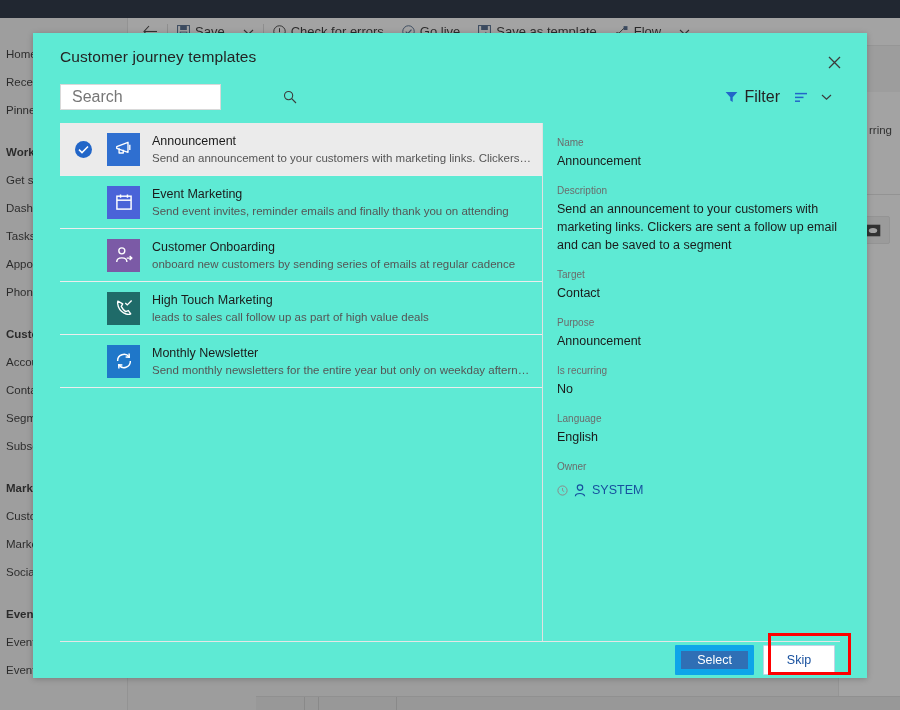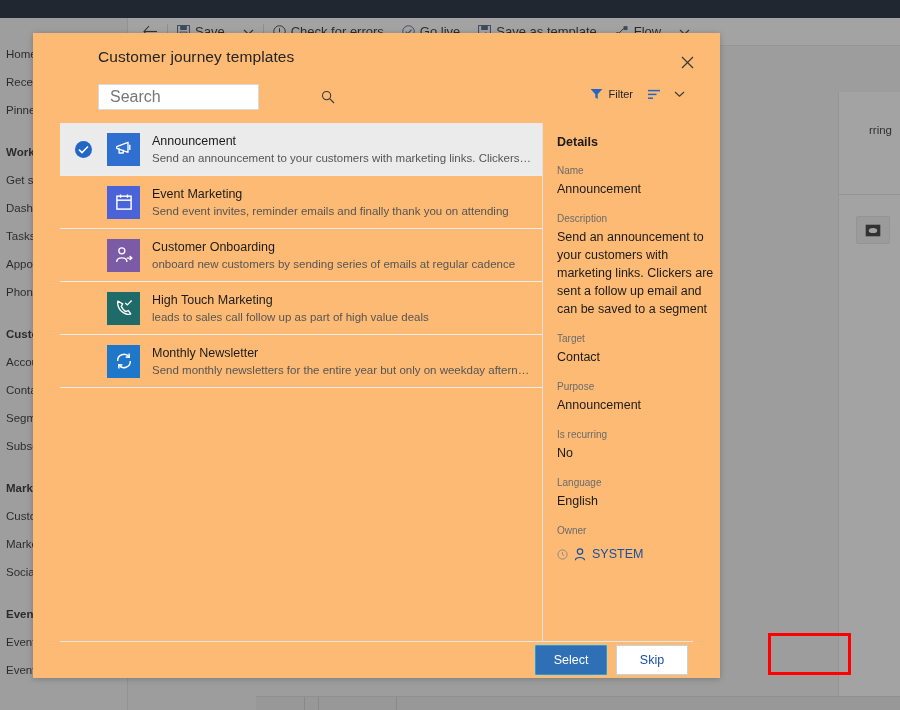--- a/index.html
+++ b/index.html
@@ -73,24 +73,23 @@
   .bt-seg { position:absolute; top:0; width:1px; height:14px; background:#cfcfcf; }
 
   
   #dim {
     position:absolute; inset:0; background:rgba(60,60,60,0.47);
     z-index:5;
   }
 
   
   #modal {
-    position:absolute; left:33px; top:33px; width:687px; height:645px;
-    background:#fdba74; z-index:10;
+    position:absolute; left:33px; top:33px; width:834px; height:645px;
+    background:#5eead4; z-index:10;
     box-shadow:0 1px 6px rgba(0,0,0,0.22);
-    padding-left:38px;
   }
 
   #modal-header {
     position:relative; height:48px;
   }
   #modal-title {
     position:absolute; left:27px; top:15px;
     font-size:15.5px; color:#242424; letter-spacing:.1px;
   }
   #close-btn {
@@ -120,21 +119,21 @@
     background:none; border:none; padding:0; cursor:pointer; color:#3b3b3b;
   }
   #filter-group {
     position:absolute; right:30px; top:4px;
     display:flex; align-items:center; gap:3px;
   }
   .filter-btn {
     display:flex; align-items:center; gap:6px;
     background:none; border:none; padding:3px 6px; cursor:pointer;
     font-family:"Liberation Sans", sans-serif;
-    font-size:11px; color:#242424;
+    font-size:16px; color:#242424;
   }
   .icon-btn {
     background:none; border:none; padding:3px 5px; cursor:pointer;
     display:flex; align-items:center; justify-content:center;
   }
 
   
   #content {
     position:absolute; left:0; top:90px; right:0; height:518px;
     display:flex;
@@ -201,21 +200,21 @@
     position:absolute; left:0; right:0; bottom:0; height:37px;
     display:flex; align-items:center; justify-content:flex-end;
     padding-right:32px; gap:9px;
   }
   .btn {
     height:30px; min-width:72px; padding:0 16px;
     font-family:"Liberation Sans", sans-serif; font-size:12.5px;
     cursor:pointer; border-radius:1px;
   }
   .btn-primary {
-    background:#2f6fb5; color:#ffffff; border:1px solid #0ea5e9;
+    background:#2f6fb5; color:#ffffff; border:6px solid #0ea5e9;
   }
   .btn-secondary {
     background:#ffffff; color:#17509e; border:1px solid #c3d4e6;
   }
   #skip-highlight {
     position:absolute; left:768px; top:633px; width:83px; height:42px;
     border:3px solid #ff0000; z-index:20; pointer-events:none;
   }
 </style>
 </head>
@@ -451,21 +450,20 @@
             </svg>
           </div>
           <div class="row-text">
             <div class="row-title">Monthly Newsletter</div>
             <div class="row-desc">Send monthly newsletters for the entire year but only on weekday afternoons</div>
           </div>
         </div>
       </div>
 
     <div id="details-pane">
-      <div id="details-title">Details</div>
       <div id="details-fields">
           <div class="field">
             <div class="field-label">Name</div>
             <div class="field-value">Announcement</div>
           </div>
           <div class="field">
             <div class="field-label">Description</div>
             <div class="field-value">Send an announcement to your customers with marketing links. Clickers are sent a follow up email and can be saved to a segment</div>
           </div>
           <div class="field">

